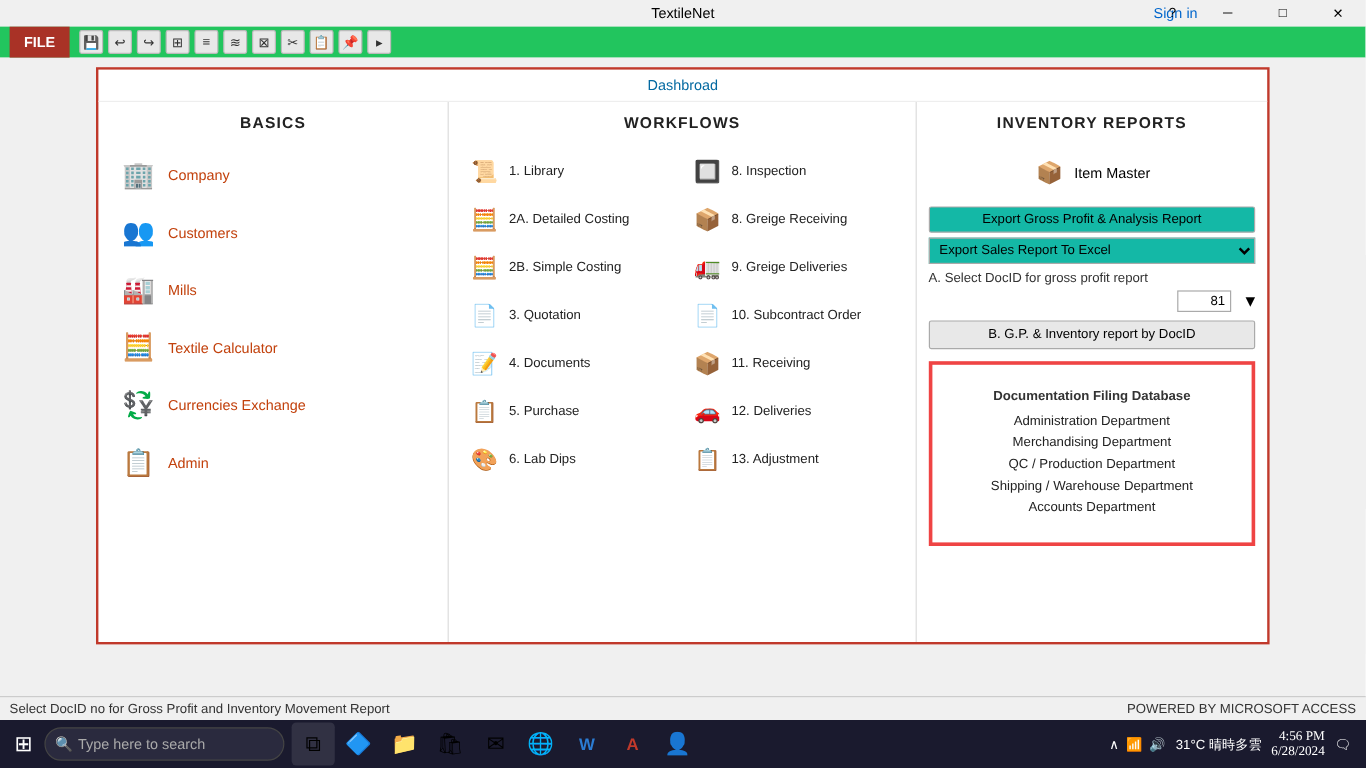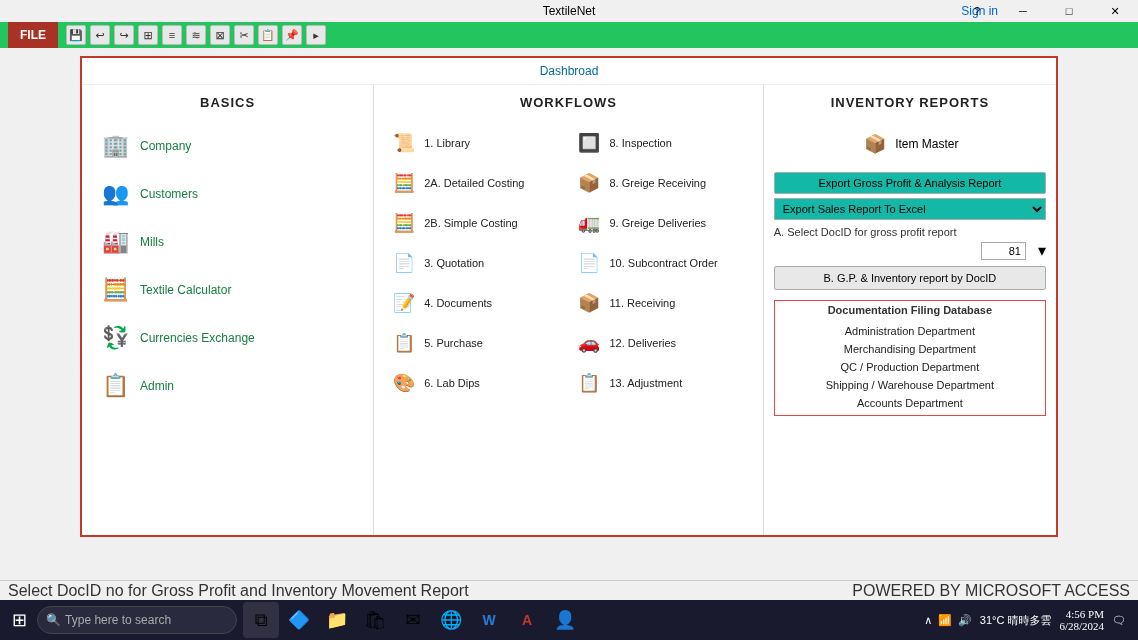--- a/index.html
+++ b/index.html
@@ -155,21 +155,21 @@
       width: 32px;
       height: 32px;
       display: flex;
       align-items: center;
       justify-content: center;
       font-size: 22px;
       flex-shrink: 0;
     }
     .menu-item-label {
       font-size: 12px;
-      color: #15803d;
+      color: #c2410c;
     }
 
     
     .workflows-grid {
       display: grid;
       grid-template-columns: 1fr 1fr;
       gap: 2px;
     }
 
     
@@ -216,22 +216,22 @@
       border: 1px solid #aaa;
       padding: 5px 8px;
       font-size: 11px;
       text-align: center;
       cursor: pointer;
       margin-bottom: 10px;
       border-radius: 2px;
     }
 
     .doc-filing-section {
-      border: 1px solid #ef4444;
-      padding: 3px;
+      border: 3px solid #ef4444;
+      padding: 20px;
       margin-top: 8px;
     }
     .doc-filing-title {
       text-align: center;
       font-size: 11px;
       font-weight: bold;
       margin-bottom: 6px;
       color: #333;
     }
     .doc-filing-item {
@@ -252,21 +252,21 @@
       bottom: 40px;
       left: 0;
       right: 0;
       height: 20px;
       background: #f0f0f0;
       border-top: 1px solid #ccc;
       display: flex;
       align-items: center;
       justify-content: space-between;
       padding: 0 8px;
-      font-size: 16px;
+      font-size: 11px;
       color: #333;
     }
 
     
     .taskbar {
       position: fixed;
       bottom: 0;
       left: 0;
       right: 0;
       height: 40px;

